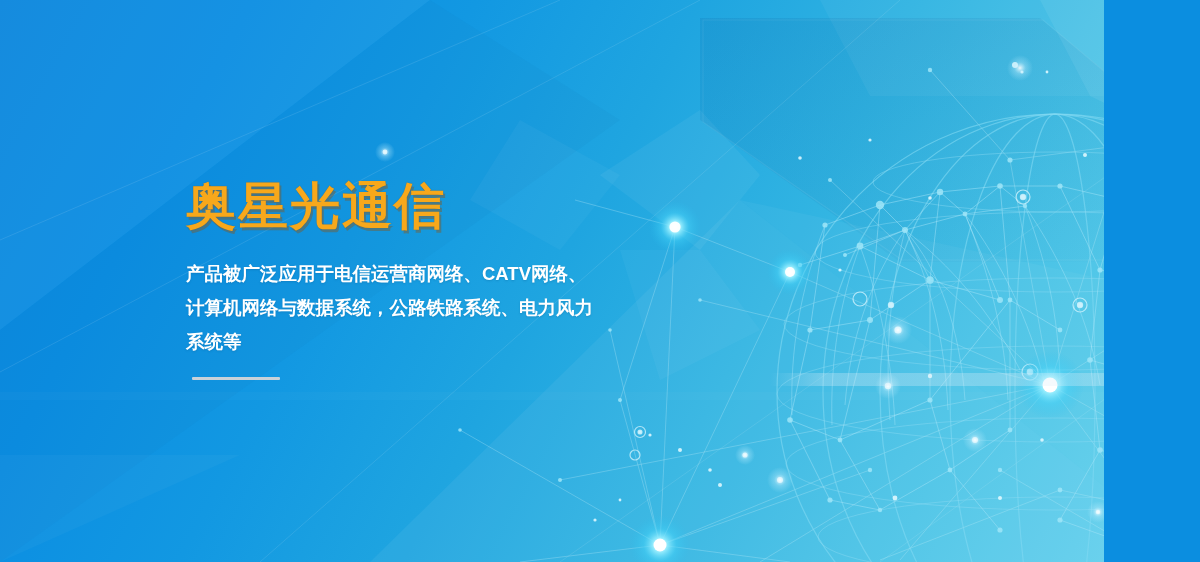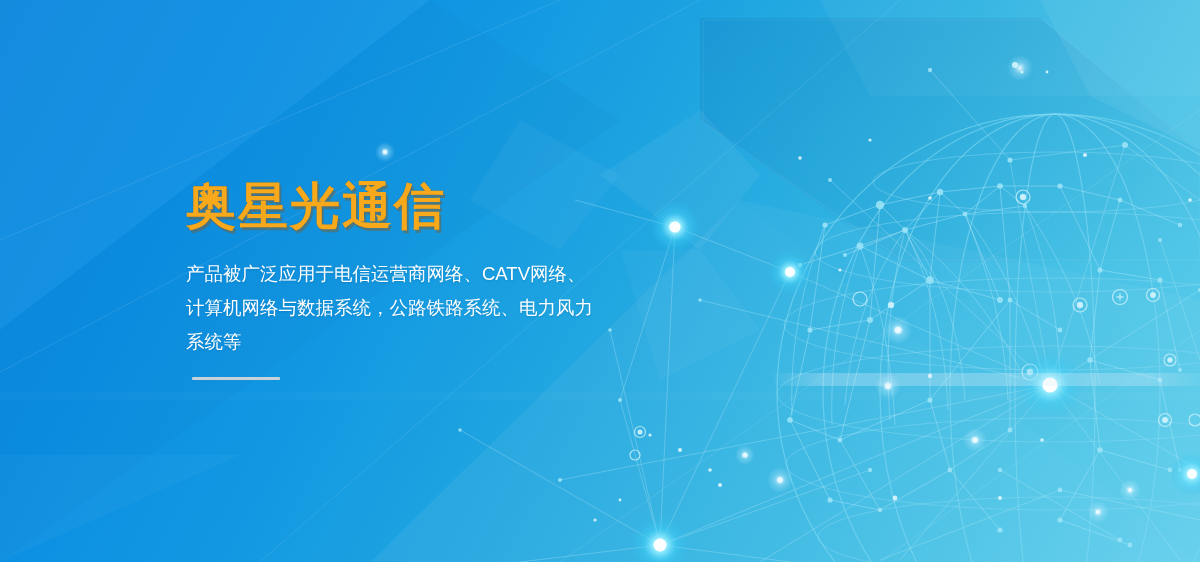--- a/index.html
+++ b/index.html
@@ -1,21 +1,21 @@
 <!DOCTYPE html>
 <html><head>
 <meta charset="utf-8">
 <style>
   * { margin:0; padding:0; box-sizing:border-box; }
   html,body { width:1200px; height:562px; overflow:hidden; background:#0b8ee0; }
   body { font-family:"Liberation Sans", sans-serif; }
 
   .banner{
     position:relative;
-    width:1200px; height:562px;
+    width:1104px; height:562px;
     overflow:hidden;
     background:
       linear-gradient(118deg,
         #0b86dd 0%,
         #0b8ee2 18%,
         #1298e2 34%,
         #1fa5e0 50%,
         #31b4e2 66%,
         #48c2e6 82%,
         #62cfec 100%);
@@ -56,21 +56,21 @@
     font-size:15px;
     font-weight:bold;
     color:#f2a41b;
     letter-spacing:10.5px;
     text-shadow:1px 1px 0 rgba(140,72,4,.30);
     white-space:nowrap;
   }
   .desc{
     margin-top:22px;
     font-size:18.5px;
-    font-weight:normal;
+    font-weight:bold;
     color:#ffffff;
     line-height:1.85;
     width:412px;
     text-shadow:0 1px 2px rgba(10,80,130,.25);
   }
   .divider{
     margin-top:17px;
     margin-left:6px;
     width:88px; height:3px;
     background:#c9d2d9;

